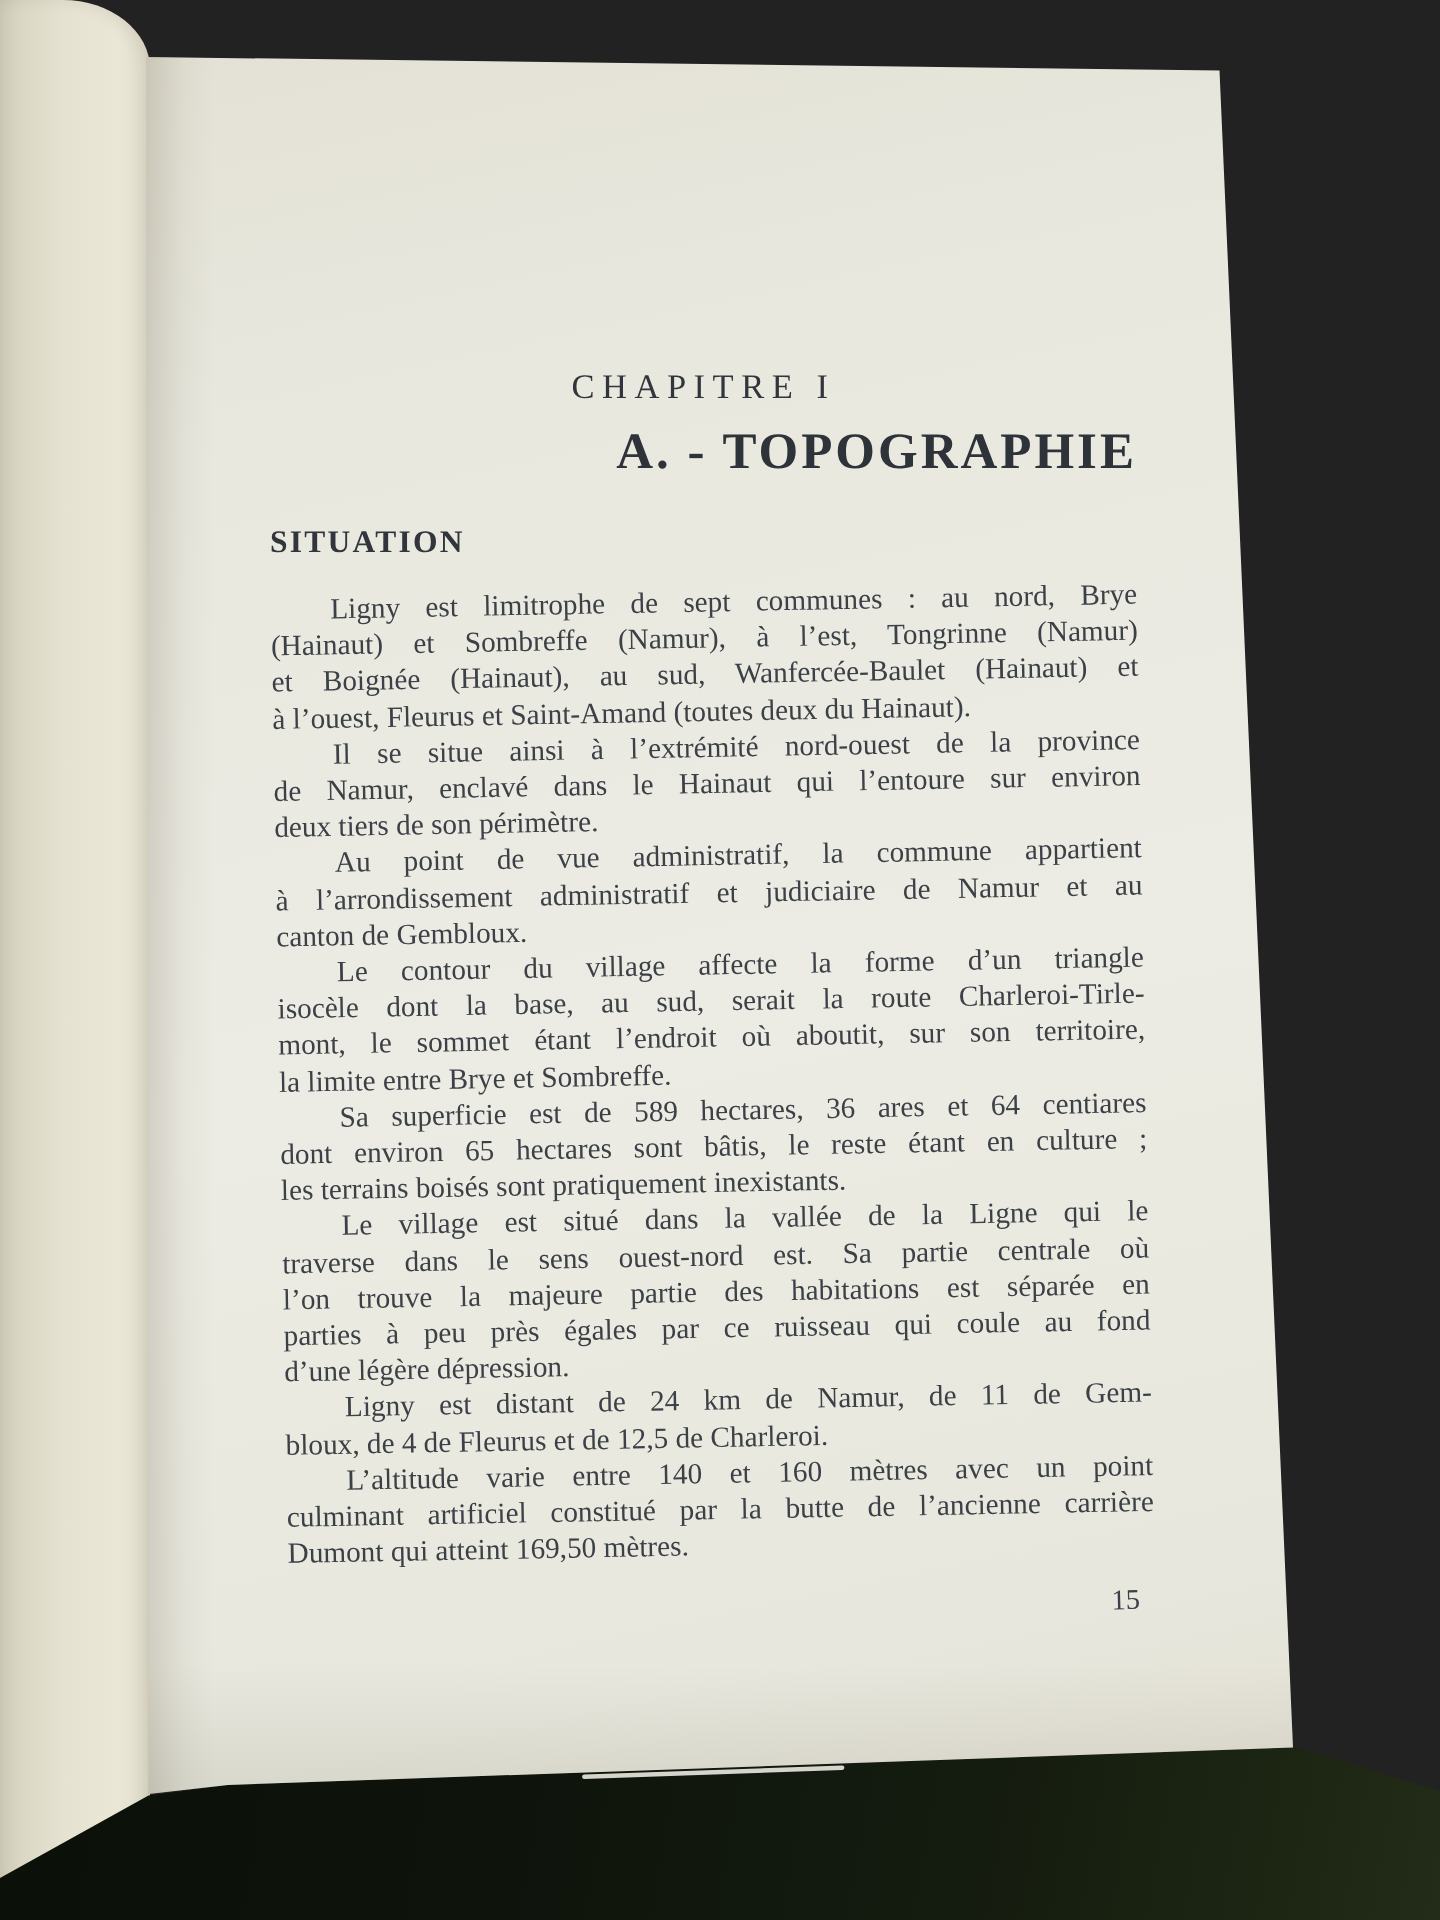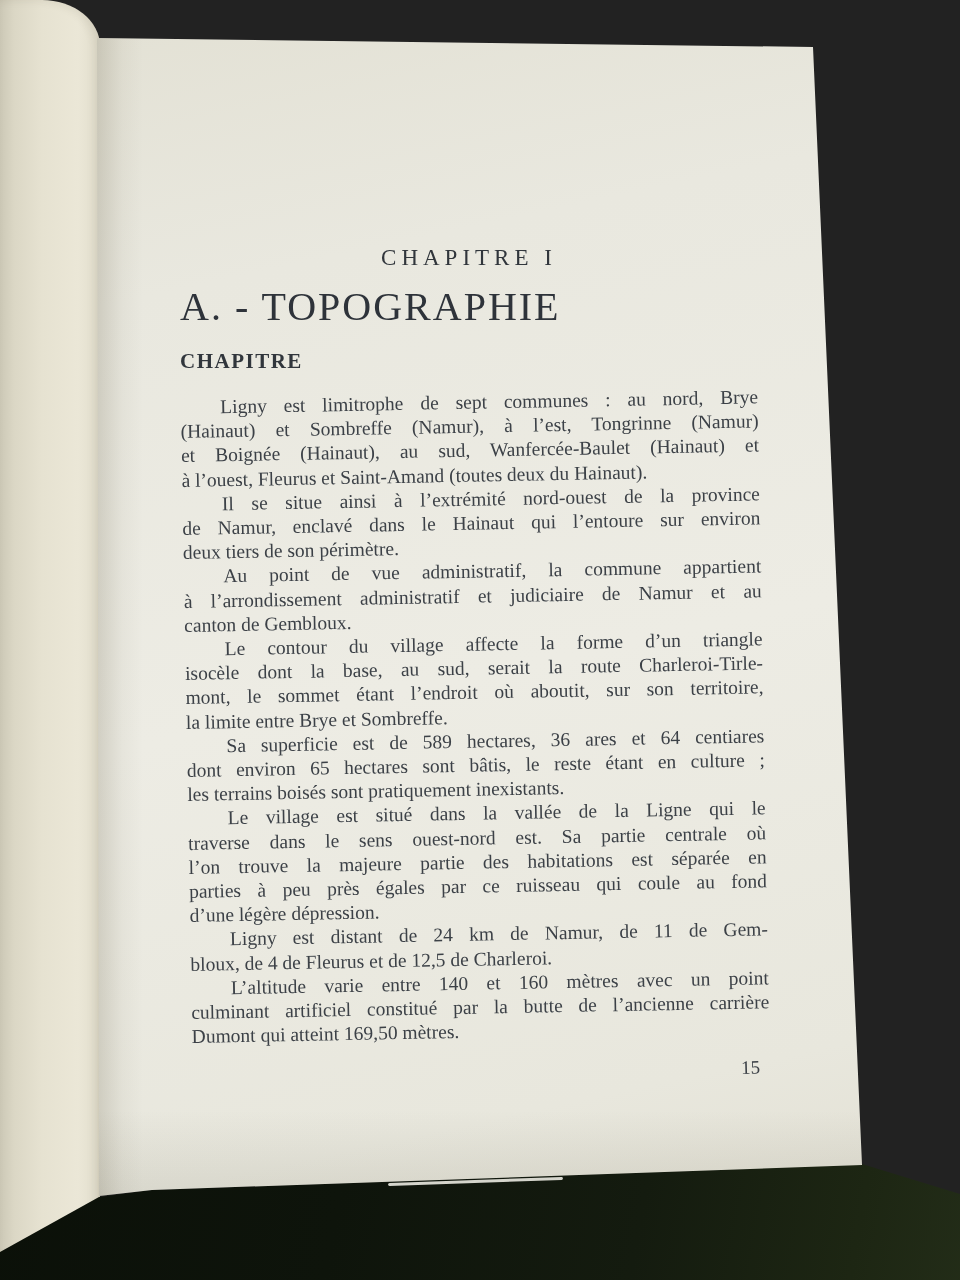--- a/index.html
+++ b/index.html
@@ -65,22 +65,22 @@
 
   
   .chapter-heading {
     left: 180px; top: 245px; width: 578px;
     text-align: center;
     font-size: 23px; letter-spacing: 5px;
     color: #31363c;
   }
   .section-heading {
     left: 180px; top: 283px; width: 578px;
-    text-align: left;
-    font-size: 40px; font-weight: normal; letter-spacing: 2px;
+    text-align: right;
+    font-size: 34px; font-weight: bold; letter-spacing: 2px;
     color: #2e333a;
   }
   .subsection-heading {
     left: 180px; top: 349px; width: 578px;
     font-size: 21px; font-weight: bold; letter-spacing: 1.5px;
     color: #31363c;
   }
   .paragraphs {
     left: 180px; top: 396px; width: 578px;
     transform: rotate(-1.05deg);
@@ -108,21 +108,21 @@
   <div class="bottom-shadow"></div>
 
   <div class="recto">
     <div class="gutter-shade"></div>
     <div class="bottom-edge-shade"></div>
 
     <div class="chapter-heading">CHAPITRE  I</div>
 
     <div class="section-heading">A. - TOPOGRAPHIE</div>
 
-    <div class="subsection-heading">CHAPITRE</div>
+    <div class="subsection-heading">SITUATION</div>
 
     <div class="paragraphs">
         <div class="line first">Ligny est limitrophe de sept communes : au nord, Brye</div>
         <div class="line">(Hainaut) et Sombreffe (Namur), à l’est, Tongrinne (Namur)</div>
         <div class="line">et Boignée (Hainaut), au sud, Wanfercée-Baulet (Hainaut) et</div>
         <div class="line last">à l’ouest, Fleurus et Saint-Amand (toutes deux du Hainaut).</div>
         <div class="line first">Il se situe ainsi à l’extrémité nord-ouest de la province</div>
         <div class="line">de Namur, enclavé dans le Hainaut qui l’entoure sur environ</div>
         <div class="line last">deux tiers de son périmètre.</div>
         <div class="line first">Au point de vue administratif, la commune appartient</div>

